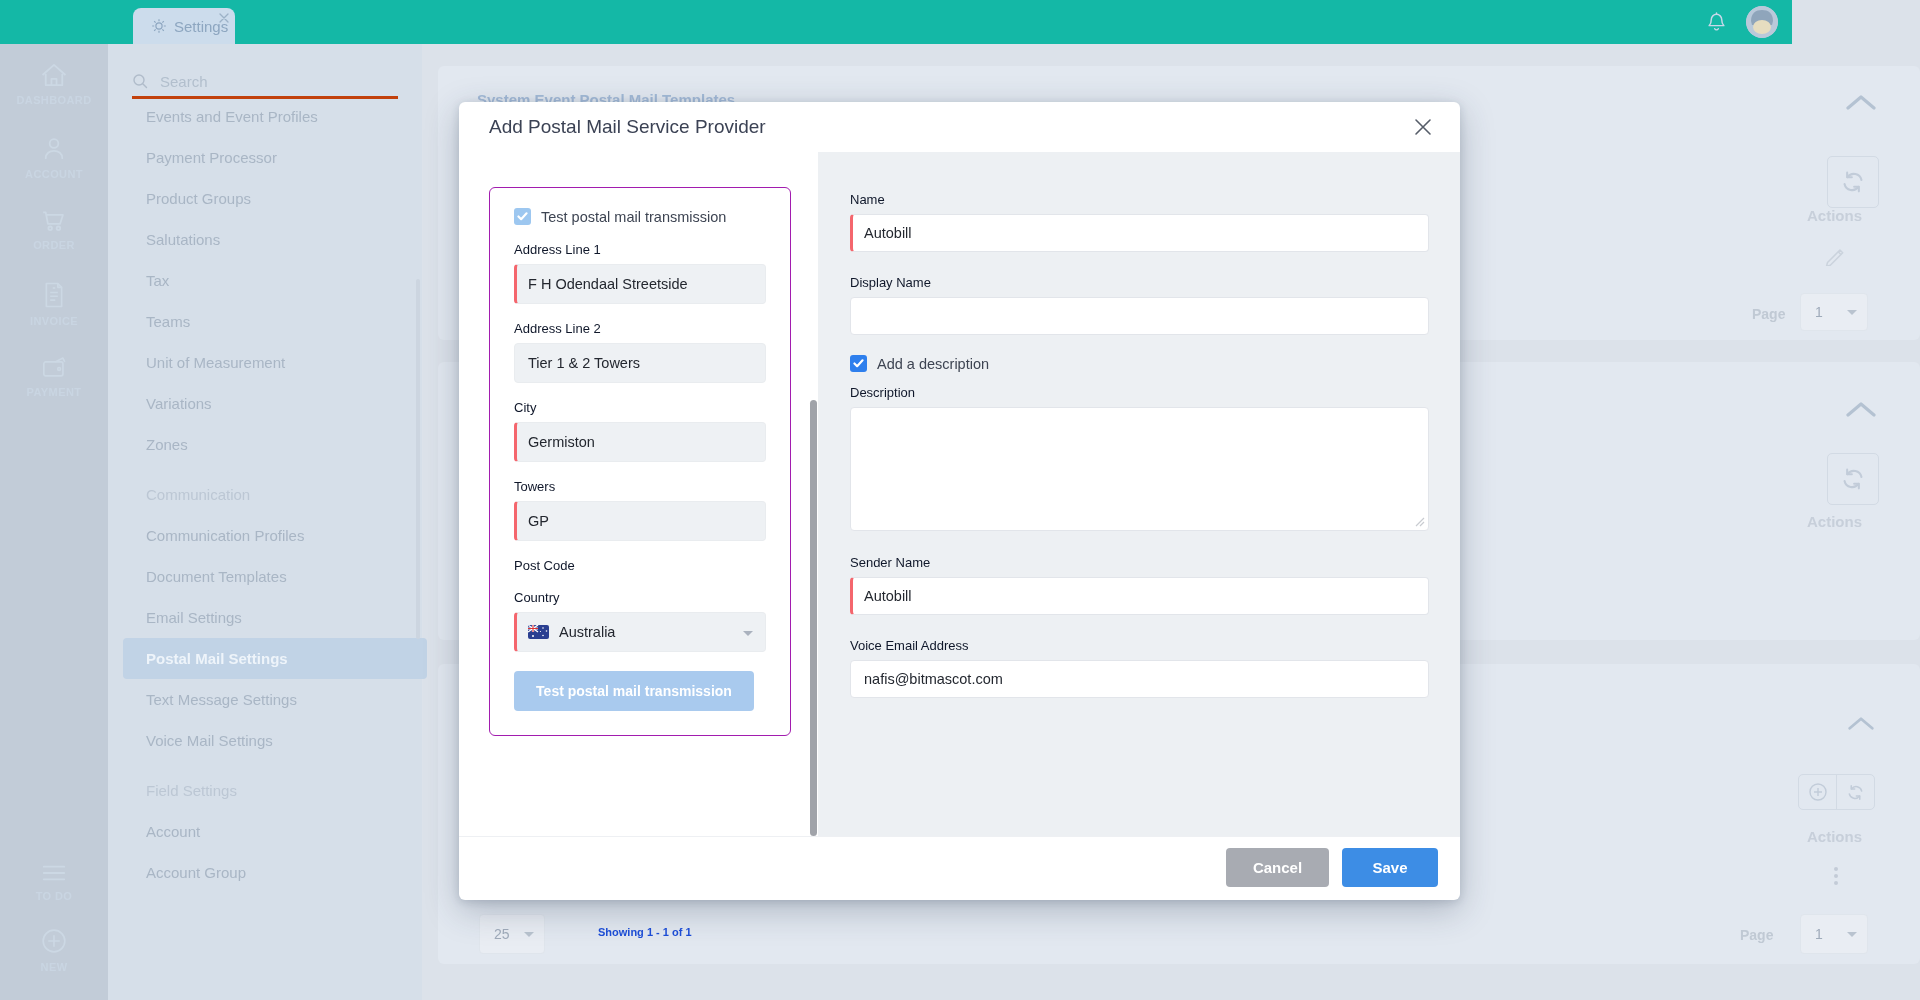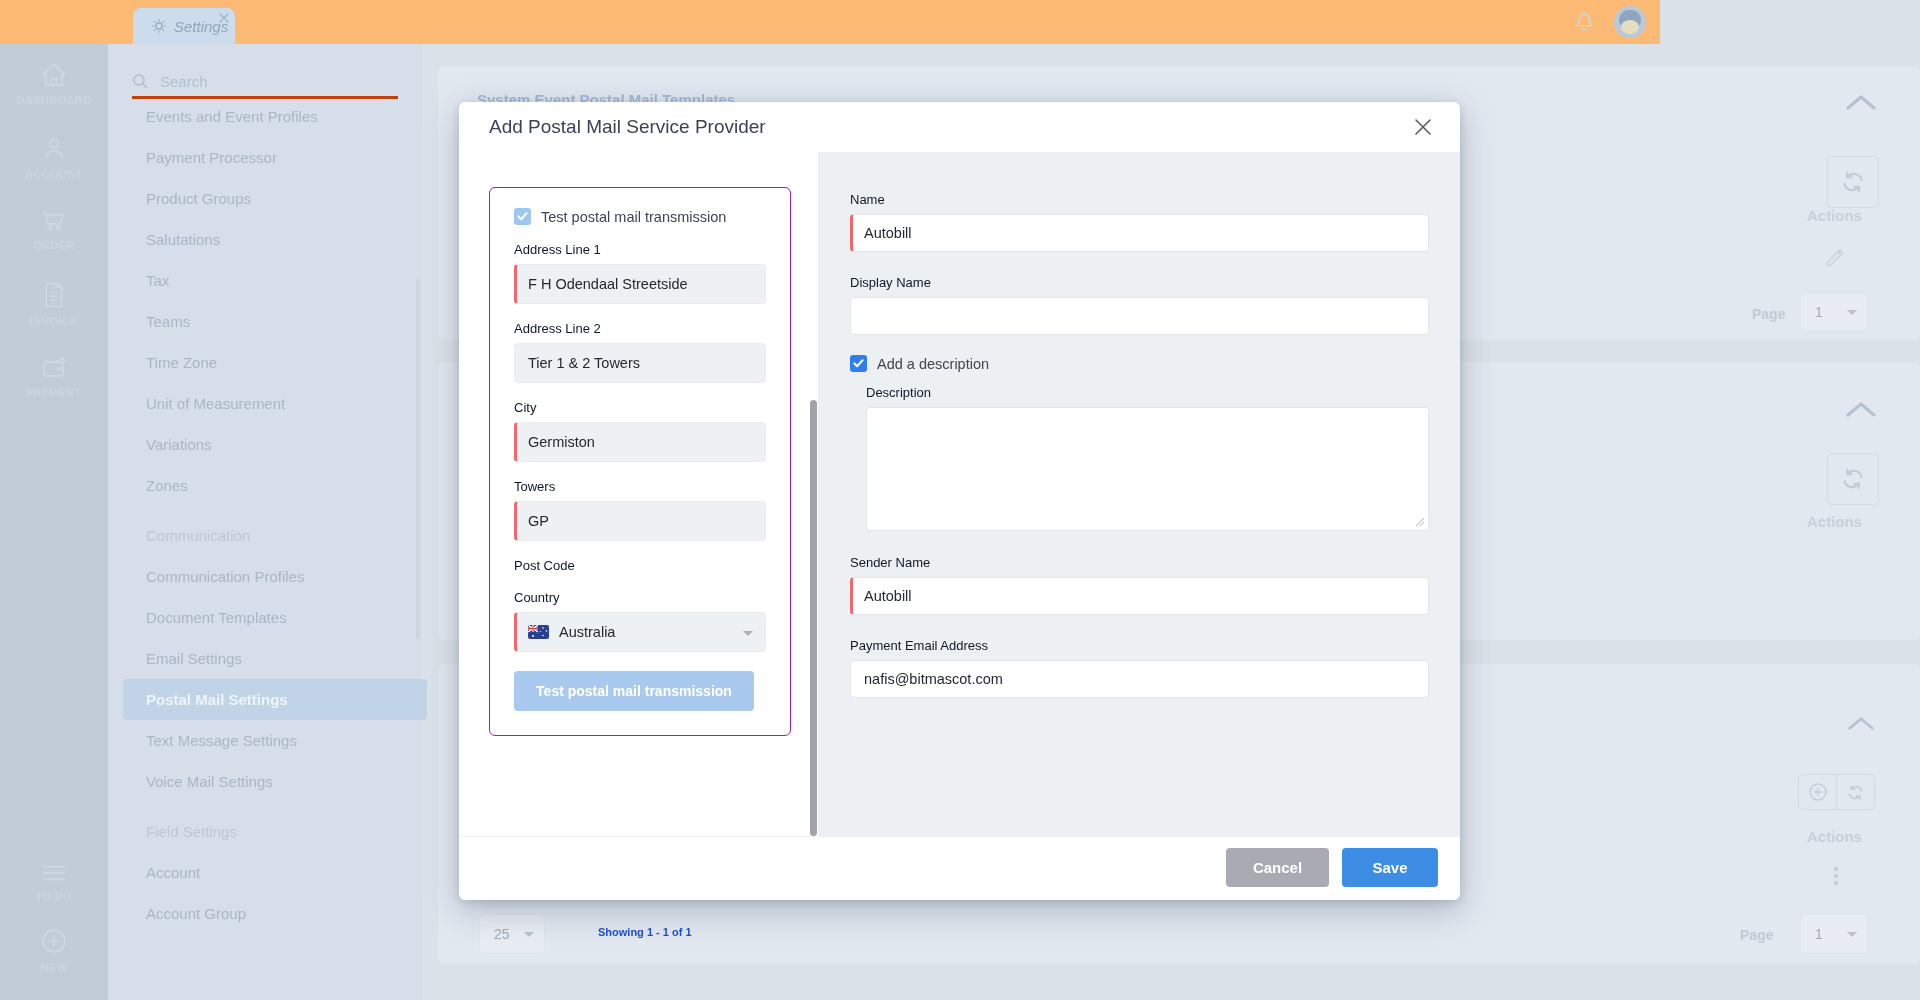--- a/index.html
+++ b/index.html
@@ -1,20 +1,20 @@
 <!DOCTYPE html>
 <html><head>
 <meta charset="utf-8">
 <style>
   html,body{margin:0;padding:0;width:1920px;height:1000px;overflow:hidden;
     font-family:"Liberation Sans",sans-serif;}
   .app{position:relative;width:1920px;height:1000px;background:#dce2ea;}
 
   
-  .topbar{position:absolute;left:0;top:0;width:1660px;height:44px;background:#fdba74;z-index:6;font-style:italic;}
+  .topbar{position:absolute;left:0;top:0;width:1792px;height:44px;background:#14b8a6;z-index:6;}
   .tab{position:absolute;left:133px;top:8px;width:102px;height:36px;background:#ccdcec;
     border-radius:8px 8px 0 0;display:flex;align-items:center;padding-left:18px;box-sizing:border-box;
     color:#8da6c0;font-size:15px;gap:7px;}
   .tab .tab-x{position:absolute;right:5px;top:4px;width:12px;height:12px;color:#9cb1c7;}
   .topbar-right{position:absolute;right:14px;top:0;height:44px;display:flex;align-items:center;gap:18px;}
   .bell{color:#c9d8ea;}
   .avatar{width:32px;height:32px;border-radius:50%;overflow:hidden;background:#b9c9da;}
 
   
   .rail{position:absolute;left:0;top:0;width:108px;height:1000px;background:#c2ccd8;z-index:5;}
@@ -309,21 +309,20 @@
         </svg>
       <input type="text" placeholder="Search" style="">
     </div>
     <div class="sp-list">
       <div class="sp-item">Events and Event Profiles</div>
       <div class="sp-item">Payment Processor</div>
       <div class="sp-item">Product Groups</div>
       <div class="sp-item">Salutations</div>
       <div class="sp-item">Tax</div>
       <div class="sp-item">Teams</div>
-      <div class="sp-item">Time Zone</div>
       <div class="sp-item">Unit of Measurement</div>
       <div class="sp-item">Variations</div>
       <div class="sp-item">Zones</div>
       <div class="sp-item section">Communication</div>
       <div class="sp-item">Communication Profiles</div>
       <div class="sp-item">Document Templates</div>
       <div class="sp-item">Email Settings</div>
       <div class="sp-item selected">Postal Mail Settings</div>
       <div class="sp-item">Text Message Settings</div>
       <div class="sp-item">Voice Mail Settings</div>
@@ -423,39 +422,39 @@
           </div>
         </div>
         <div class="cb-row" style="margin-top:20px;">
           <span class="cb vivid">
             <svg width="11" height="9" viewBox="0 0 12 10" fill="none" stroke="#fff" stroke-width="2.4" stroke-linecap="round" stroke-linejoin="round">
                 <polyline points="1.5,5 4.5,8 10.5,1.5"></polyline>
               </svg>
           </span>
           <span class="cb-label">Add a description</span>
         </div>
-        <div class="rgroup" style="margin-top:13px;margin-left:16px;">
+        <div class="rgroup" style="margin-top:13px;">
           <div class="flabel">Description</div>
           <div class="tarea">
             <textarea style=""></textarea>
             <span class="resize-grip">
               <svg width="10" height="10" viewBox="0 0 10 10" stroke="currentColor" stroke-width="1.2">
                   <path d="M9 1L1 9M9 5L5 9"></path>
                 </svg>
             </span>
           </div>
         </div>
         <div class="rgroup" style="margin-top:24px;">
           <div class="flabel">Sender Name</div>
           <div class="rbox invalid">
             <input type="text" value="Autobill" style="">
           </div>
         </div>
         <div class="rgroup" style="margin-top:23px;">
-          <div class="flabel">Payment Email Address</div>
+          <div class="flabel">Voice Email Address</div>
           <div class="rbox">
             <input type="text" value="nafis@bitmascot.com" style="">
           </div>
         </div>
       </div>
     </div>
 
     <div class="m-scroll"></div>
 
     <div class="m-footer">

